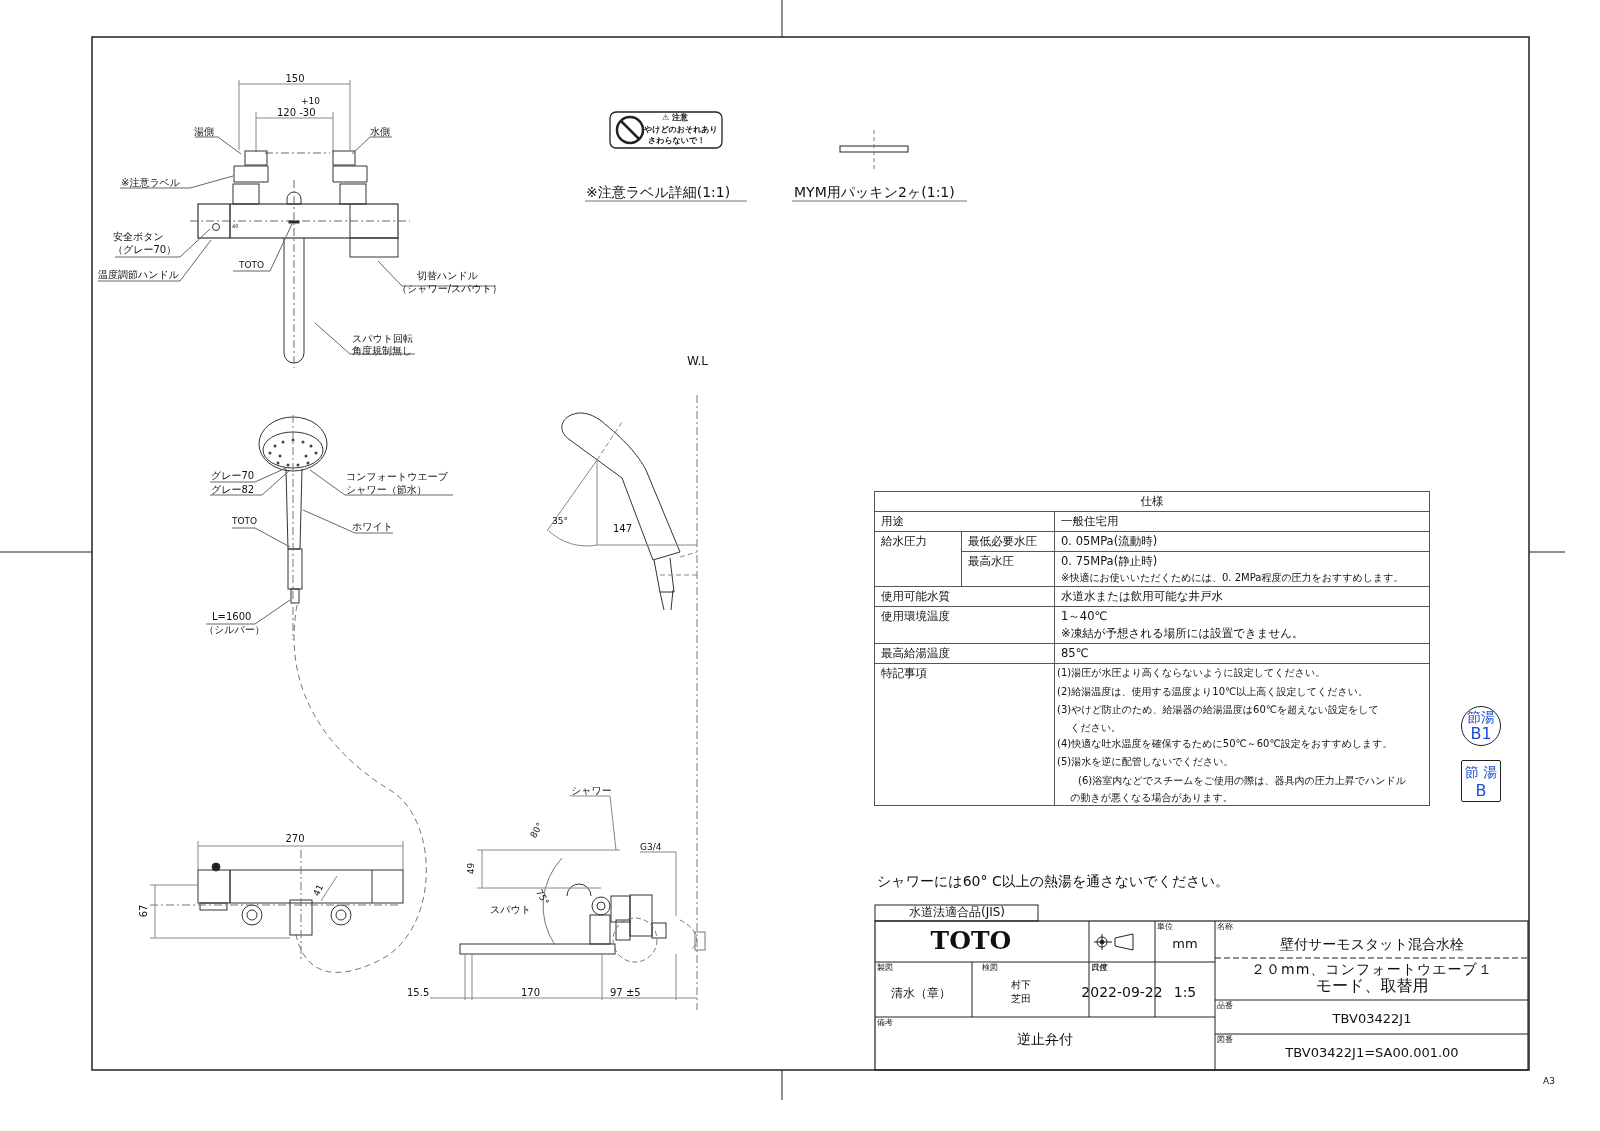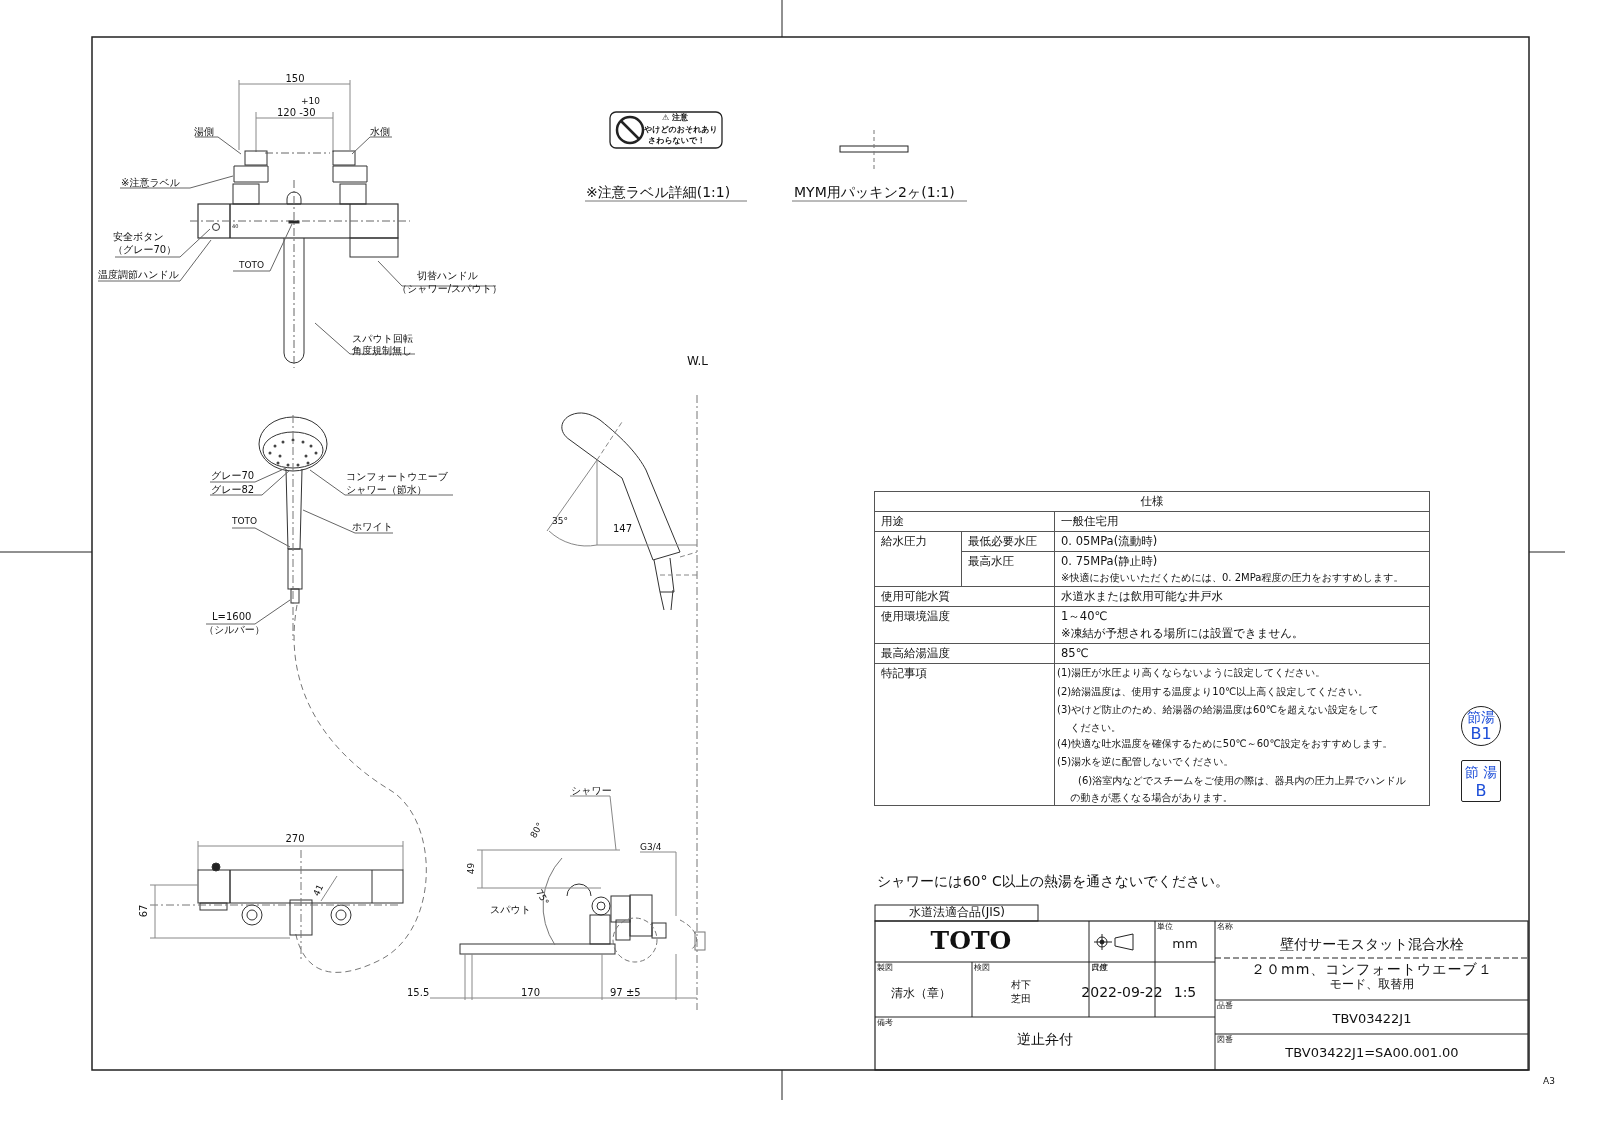--- a/index.html
+++ b/index.html
@@ -308,25 +308,25 @@
 
   <span class="lbl" style="left:877px;top:874px;font-size:14px;">シャワーには60° C以上の熱湯を通さないでください。</span>
 
   <span class="lblc" style="left:957px;top:906px;font-size:12px;">水道法適合品(JIS)</span>
   <span class="lblc" style="left:971px;top:928px;font-size:25px;font-weight:bold;font-family:'DejaVu Serif','Liberation Serif',serif;">TOTO</span>
   <span class="lbl" style="left:1157px;top:923px;font-size:8px;">単位</span>
   <span class="lblc" style="left:1185px;top:937px;font-size:13px;">mm</span>
   <span class="lbl" style="left:1217px;top:923px;font-size:8px;">名称</span>
   <span class="lblc" style="left:1372px;top:937px;font-size:14px;">壁付サーモスタット混合水栓</span>
   <span class="lblc" style="left:1372px;top:962px;font-size:14px;letter-spacing:1px;">２０mm、コンフォートウエーブ１</span>
-  <span class="lblc" style="left:1372px;top:978px;font-size:12px;">モード、取替用</span>
+  <span class="lblc" style="left:1372px;top:978px;font-size:16px;">モード、取替用</span>
 
   <span class="lbl" style="left:877px;top:964px;font-size:8px;">製図</span>
   <span class="lblc" style="left:921px;top:987px;font-size:12px;">清水（章）</span>
-  <span class="lbl" style="left:974px;top:964px;font-size:8px;">検図</span>
+  <span class="lbl" style="left:974px;top:964px;font-size:8px;padding-left:8px;">検図</span>
   <span class="lblc" style="left:1021px;top:980px;font-size:10px;">村下</span>
   <span class="lblc" style="left:1021px;top:994px;font-size:10px;">芝田</span>
   <span class="lbl" style="left:1091px;top:964px;font-size:8px;">日付</span>
   <span class="lblc" style="left:1122px;top:985px;font-size:14px;">2022-09-22</span>
   <span class="lbl" style="left:1092px;top:964px;font-size:8px;">尺度</span>
   <span class="lblc" style="left:1185px;top:985px;font-size:14px;">1:5</span>
   <span class="lbl" style="left:1217px;top:1002px;font-size:8px;">品番</span>
   <span class="lblc" style="left:1372px;top:1012px;font-size:13px;">TBV03422J1</span>
   <span class="lbl" style="left:877px;top:1019px;font-size:8px;">備考</span>
   <span class="lblc" style="left:1045px;top:1032px;font-size:14px;">逆止弁付</span>

